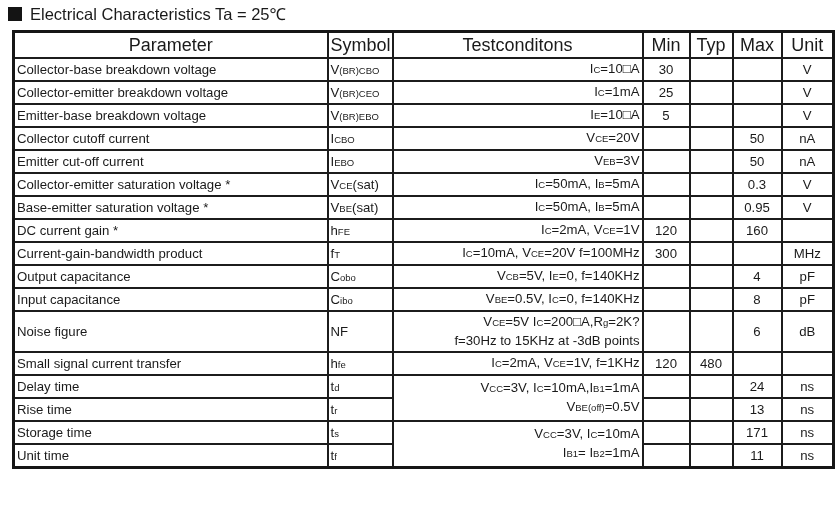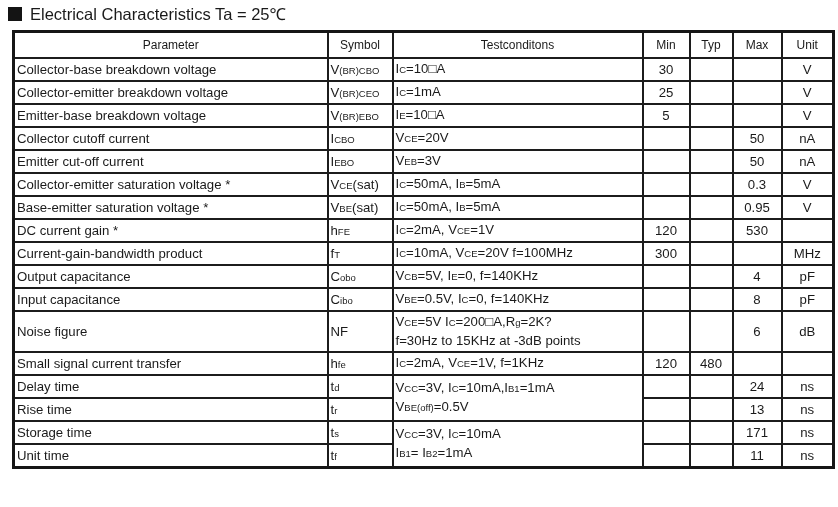--- a/index.html
+++ b/index.html
@@ -43,34 +43,34 @@
     border: 3px solid #161616;
   }
   table.ec th, table.ec td {
     border: 2px solid #1c1c1c;
     overflow: hidden;
     white-space: nowrap;
   }
   table.ec th {
     height: 24px;
     font-weight: normal;
-    font-size: 12px;
+    font-size: 18px;
     text-align: center;
     padding: 0 2px;
   }
   table.ec td {
     height: 21px;
     font-size: 13.2px;
     padding: 0 2px;
     vertical-align: middle;
   }
   tr.tall td { height: 39px; }
   td.param { text-align: left; padding-left: 5px; margin-left: 30px; }
   td.sym   { text-align: left; }
-  td.cond  { text-align: left; padding-left: 5px; line-height: 1.42; }
+  td.cond  { text-align: right; padding-left: 5px; line-height: 1.42; }
   td.num   { text-align: center; }
   .sub {
     font-size: 0.72em;
     letter-spacing: 0;
   }
 </style>
 </head>
 <body>
 
 <div class="page">
@@ -164,21 +164,21 @@
           <td class="num"></td>
           <td class="num">0.95</td>
           <td class="num">V</td>
         </tr>
         <tr>
           <td class="param">DC current gain *</td>
           <td class="sym">h<span class="sub">FE</span></td>
           <td class="cond">I<span class="sub">C</span>=2mA, V<span class="sub">CE</span>=1V</td>
           <td class="num">120</td>
           <td class="num"></td>
-          <td class="num">530</td>
+          <td class="num">160</td>
           <td class="num"></td>
         </tr>
         <tr>
           <td class="param">Current-gain-bandwidth product</td>
           <td class="sym">f<span class="sub">T</span></td>
           <td class="cond">I<span class="sub">C</span>=10mA, V<span class="sub">CE</span>=20V f=100MHz</td>
           <td class="num">300</td>
           <td class="num"></td>
           <td class="num"></td>
           <td class="num">MHz</td>

